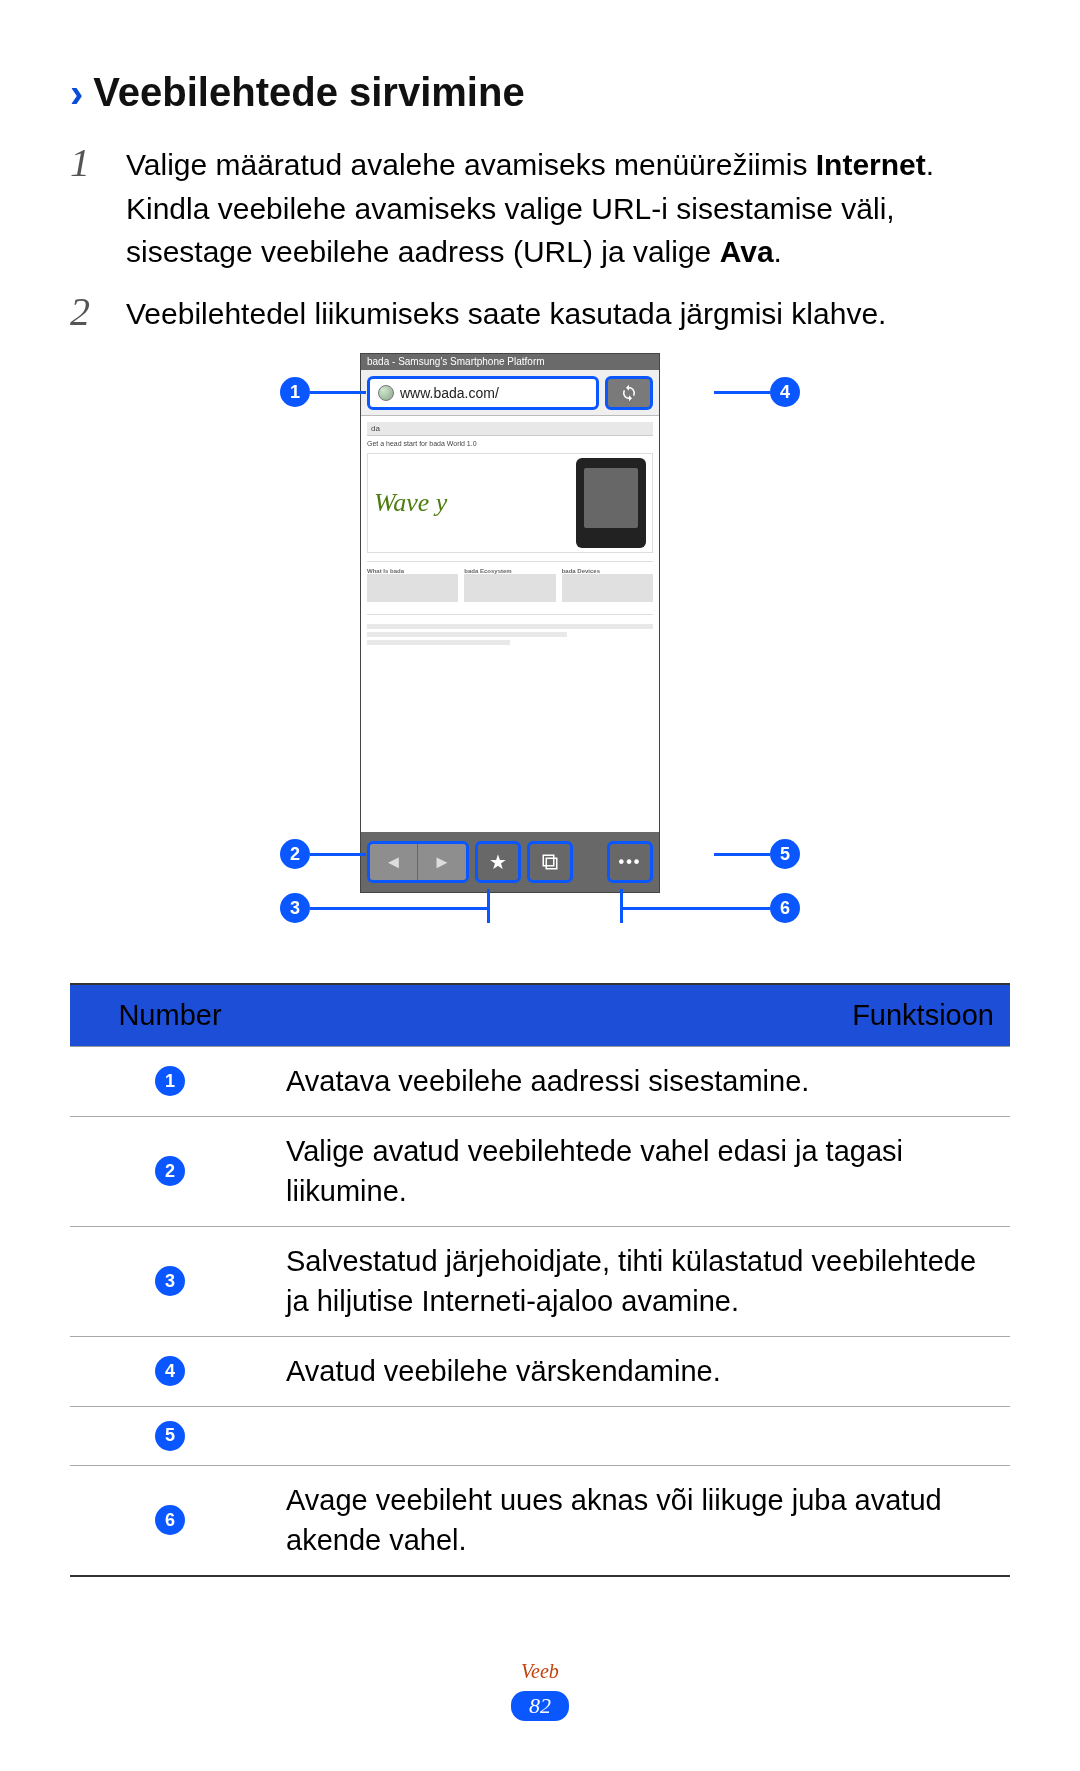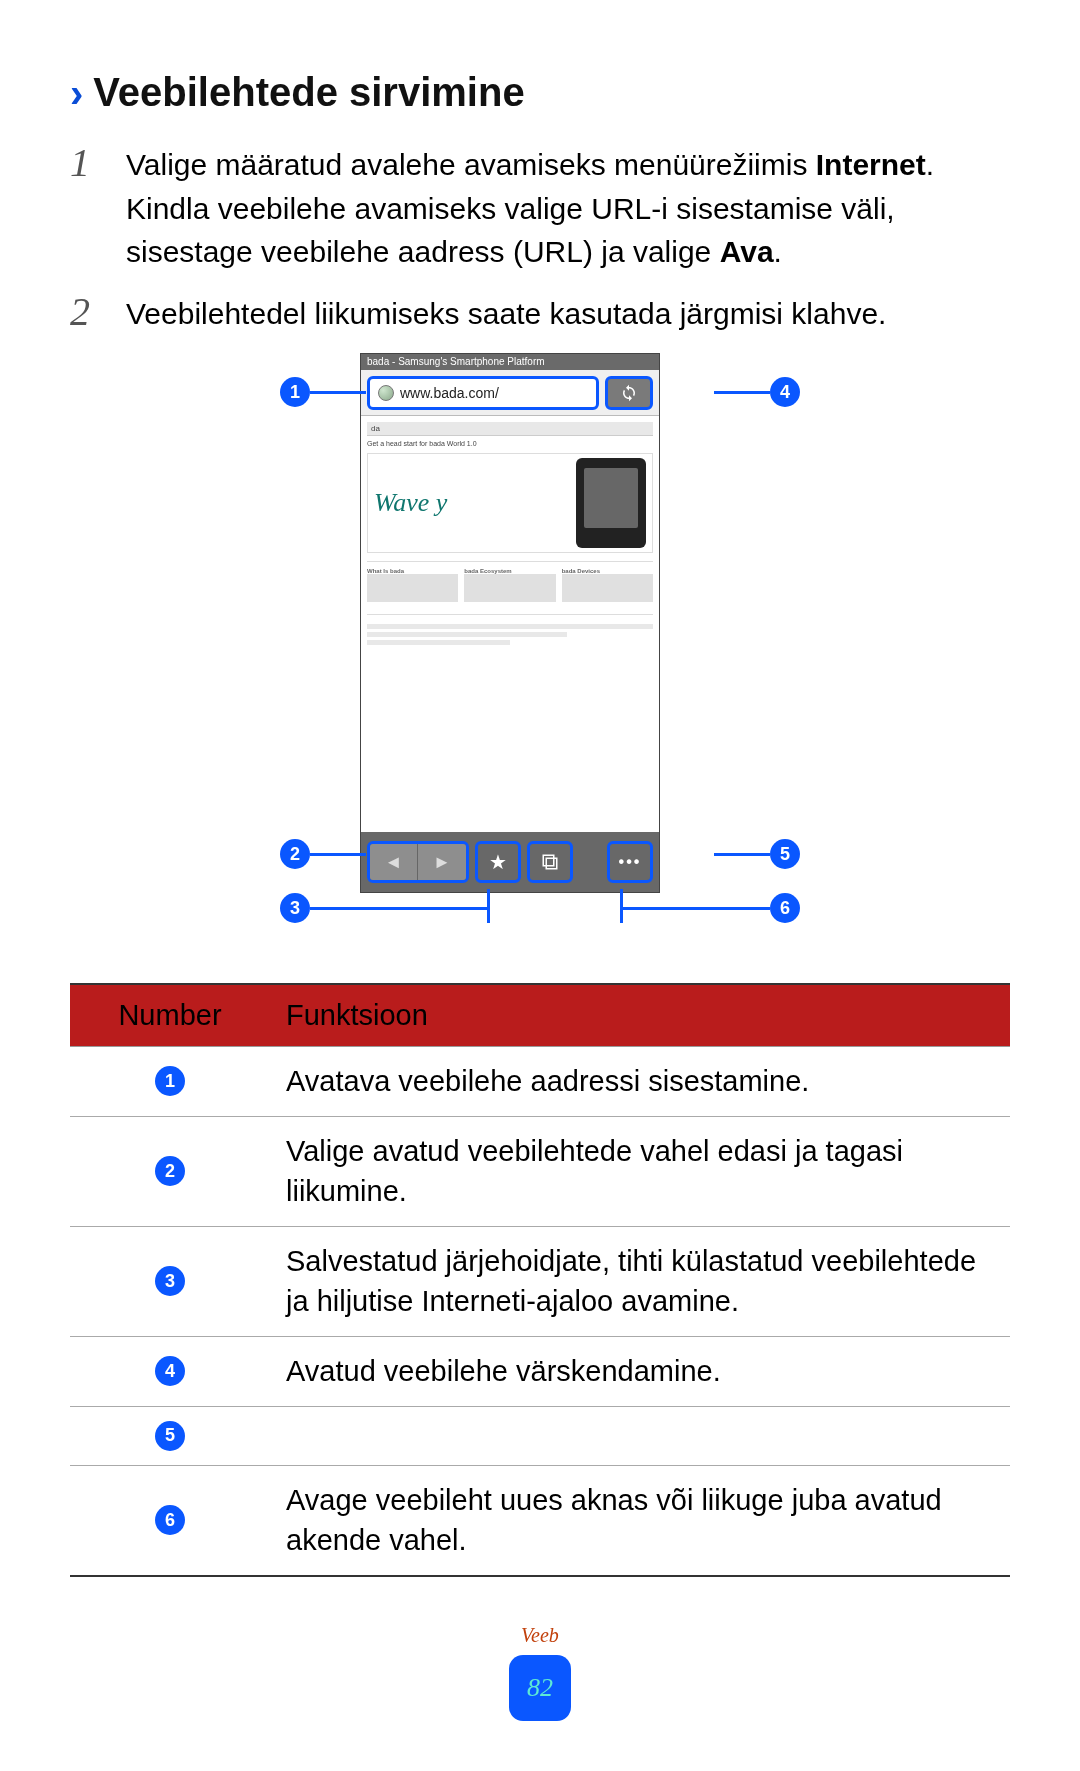--- a/index.html
+++ b/index.html
@@ -136,21 +136,21 @@
     border: 1px solid #ddd;
     display: flex;
     align-items: center;
     justify-content: space-between;
     padding: 6px;
   }
   .wave {
     font-family: "Times New Roman", serif;
     font-style: italic;
     font-size: 26px;
-    color: #0f766e;
+    color: #4d7c0f;
   }
   .phone-mock {
     width: 70px;
     height: 90px;
     background: #222;
     border-radius: 6px;
     position: relative;
   }
   .phone-mock::after {
     content: '';
@@ -263,23 +263,24 @@
     background: #0a57ff;
   }
   .callout-elbow {
     position: absolute;
   }
   .table {
     margin-top: 10px;
   }
   .table-head {
     display: flex;
-    background: #b91c1c;
+    background: #1d4ed8;
     border-top: 2px solid #333;
     border-bottom: 1px solid #999;
+    justify-content: space-between;
   }
   .th-num, .th-func {
     padding: 14px 16px;
     font-size: 29px;
   }
   .th-num { width: 200px; text-align: center; }
   .tr {
     display: flex;
     border-bottom: 1px solid #aaa;
     align-items: center;
@@ -309,26 +310,26 @@
     gap: 8px;
   }
   .footer-label {
     font-style: italic;
     font-family: "Times New Roman", serif;
     font-size: 20px;
     color: #c2410c;
   }
   .pagenum {
     background: #0a57ff;
-    color: #5eead4;
+    color: #ffffff;
     border-radius: 14px;
-    padding: 18px 18px;
+    padding: 2px 18px;
     font-style: italic;
     font-family: "Times New Roman", serif;
-    font-size: 26px;
+    font-size: 22px;
   }
 </style>
 </head>
 <body>
 
 <div class="heading">
   <span class="chevron">›</span>
   <span class="heading-text">Veebilehtede sirvimine</span>
 </div>
 

